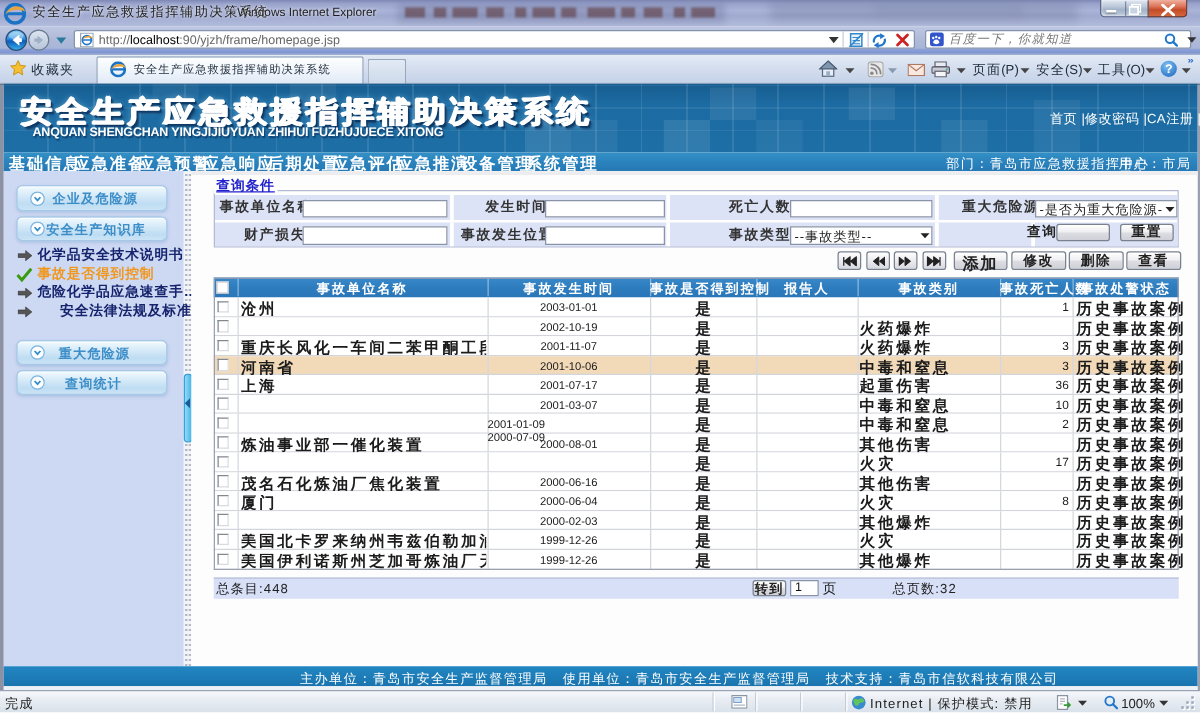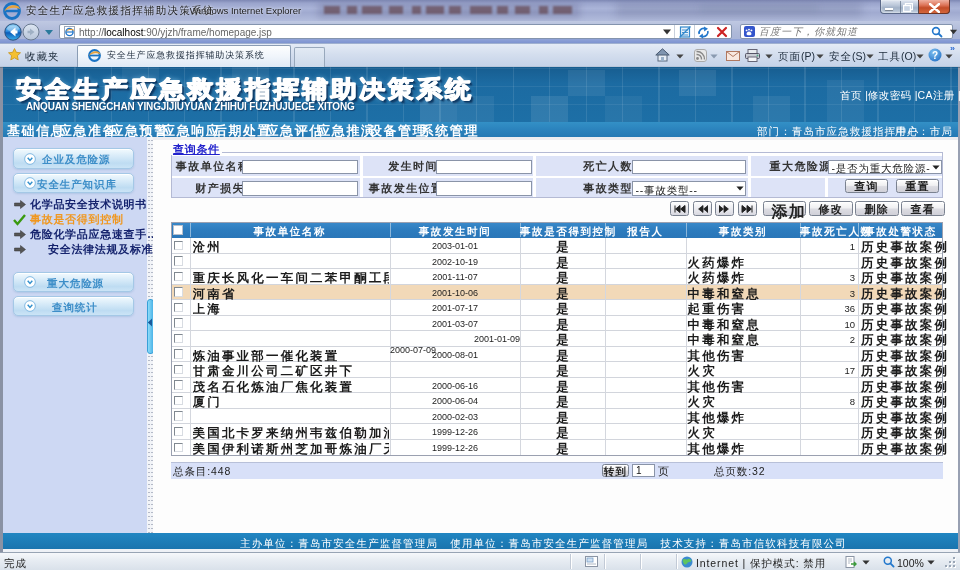--- a/index.html
+++ b/index.html
@@ -290,41 +290,41 @@
 <div class="abs" style="left:831.5px;top:163.0px;font-size:10.5px;letter-spacing:0.8px;color:#222;font-weight:normal;line-height:1;">-是否为重大危险源-</div>
 <svg class="abs" style="left:931.5px;top:164.5px" width="8" height="5" viewBox="0 0 10 6">
       <path d="M0.5 0.5 L5 5.5 L9.5 0.5 Z" fill="#222"></path>
     </svg>
 <div class="abs" style="left:631.5px;top:181px;width:114.5px;height:14.5px;background:#fff;border:1px solid #8a94a8"></div>
 <div class="abs" style="left:635.5px;top:184.5px;font-size:10.5px;letter-spacing:0.8px;color:#222;font-weight:normal;line-height:1;">--事故类型--</div>
 <svg class="abs" style="left:736.0px;top:186px" width="8" height="5" viewBox="0 0 10 6">
       <path d="M0.5 0.5 L5 5.5 L9.5 0.5 Z" fill="#222"></path>
     </svg>
 <div class="abs" style="left:845px;top:178.5px;width:43px;height:14px;background:linear-gradient(180deg,#fefefe 0%,#f0f0f2 45%,#dcdce2 55%,#d0d0d8 100%);border:1px solid #7a8290;border-radius:2.5px;box-shadow:inset 0 1px 0 #fff"></div>
-<div class="abs cjk" style="left:845px;top:181.375px;width:43px;text-align:center;font-size:11px;letter-spacing:1.2px;color:#222;font-weight:bold;line-height:1">查询</div>
+<div class="abs cjk" style="left:803px;top:181.375px;width:43px;text-align:right;font-size:11px;letter-spacing:1.2px;color:#222;font-weight:bold;line-height:1">查询</div>
 <div class="abs" style="left:896px;top:178.5px;width:43px;height:14px;background:linear-gradient(180deg,#fefefe 0%,#f0f0f2 45%,#dcdce2 55%,#d0d0d8 100%);border:1px solid #7a8290;border-radius:2.5px;box-shadow:inset 0 1px 0 #fff"></div>
 <div class="abs cjk" style="left:896px;top:181.375px;width:43px;text-align:center;font-size:11px;letter-spacing:1.2px;color:#222;font-weight:bold;line-height:1">重置</div>
 <div class="abs" style="left:670px;top:201px;width:19px;height:14.5px;background:linear-gradient(180deg,#fefefe 0%,#ececf0 50%,#d8d8e0 100%);border:1px solid #7a8290;border-radius:2.5px"></div>
 <svg class="abs" style="left:673.5px;top:204.5px" width="12" height="8" viewBox="0 0 12 8">
       <path d="M1 0.5 L1 7.5 M1.6 4 L6 0.5 L6 7.5 Z M6.6 4 L11 0.5 L11 7.5 Z" fill="#222" stroke="#222" stroke-width="1"></path>
     </svg>
 <div class="abs" style="left:692.5px;top:201px;width:19px;height:14.5px;background:linear-gradient(180deg,#fefefe 0%,#ececf0 50%,#d8d8e0 100%);border:1px solid #7a8290;border-radius:2.5px"></div>
 <svg class="abs" style="left:696.0px;top:204.5px" width="12" height="8" viewBox="0 0 12 8">
       <path d="M2.6 4 L7 0.5 L7 7.5 Z M7.6 4 L12 0.5 L12 7.5 Z" fill="#222" stroke="#222" stroke-width="0.8"></path>
     </svg>
 <div class="abs" style="left:715px;top:201px;width:19px;height:14.5px;background:linear-gradient(180deg,#fefefe 0%,#ececf0 50%,#d8d8e0 100%);border:1px solid #7a8290;border-radius:2.5px"></div>
 <svg class="abs" style="left:718.5px;top:204.5px" width="12" height="8" viewBox="0 0 12 8">
       <path d="M9.4 4 L5 0.5 L5 7.5 Z M4.4 4 L0 0.5 L0 7.5 Z" fill="#222" stroke="#222" stroke-width="0.8"></path>
     </svg>
 <div class="abs" style="left:737.5px;top:201px;width:19px;height:14.5px;background:linear-gradient(180deg,#fefefe 0%,#ececf0 50%,#d8d8e0 100%);border:1px solid #7a8290;border-radius:2.5px"></div>
 <svg class="abs" style="left:741.0px;top:204.5px" width="12" height="8" viewBox="0 0 12 8">
       <path d="M11 0.5 L11 7.5 M10.4 4 L6 0.5 L6 7.5 Z M5.4 4 L1 0.5 L1 7.5 Z" fill="#222" stroke="#222" stroke-width="1"></path>
     </svg>
 <div class="abs" style="left:762.5px;top:201px;width:43.5px;height:14.5px;background:linear-gradient(180deg,#fefefe 0%,#f0f0f2 45%,#dcdce2 55%,#d0d0d8 100%);border:1px solid #7a8290;border-radius:2.5px;box-shadow:inset 0 1px 0 #fff"></div>
-<div class="abs cjk" style="left:762.5px;top:204.125px;width:43.5px;text-align:right;font-size:16px;letter-spacing:1.2px;color:#222;font-weight:bold;line-height:1">添加</div>
+<div class="abs cjk" style="left:762.5px;top:204.125px;width:43.5px;text-align:center;font-size:13px;letter-spacing:1.2px;color:#222;font-weight:bold;line-height:1">添加</div>
 <div class="abs" style="left:809px;top:201px;width:43.5px;height:14.5px;background:linear-gradient(180deg,#fefefe 0%,#f0f0f2 45%,#dcdce2 55%,#d0d0d8 100%);border:1px solid #7a8290;border-radius:2.5px;box-shadow:inset 0 1px 0 #fff"></div>
 <div class="abs cjk" style="left:809px;top:204.125px;width:43.5px;text-align:center;font-size:11px;letter-spacing:1.2px;color:#222;font-weight:bold;line-height:1">修改</div>
 <div class="abs" style="left:855px;top:201px;width:43.5px;height:14.5px;background:linear-gradient(180deg,#fefefe 0%,#f0f0f2 45%,#dcdce2 55%,#d0d0d8 100%);border:1px solid #7a8290;border-radius:2.5px;box-shadow:inset 0 1px 0 #fff"></div>
 <div class="abs cjk" style="left:855px;top:204.125px;width:43.5px;text-align:center;font-size:11px;letter-spacing:1.2px;color:#222;font-weight:bold;line-height:1">删除</div>
 <div class="abs" style="left:901px;top:201px;width:43.5px;height:14.5px;background:linear-gradient(180deg,#fefefe 0%,#f0f0f2 45%,#dcdce2 55%,#d0d0d8 100%);border:1px solid #7a8290;border-radius:2.5px;box-shadow:inset 0 1px 0 #fff"></div>
 <div class="abs cjk" style="left:901px;top:204.125px;width:43.5px;text-align:center;font-size:11px;letter-spacing:1.2px;color:#222;font-weight:bold;line-height:1">查看</div>
 <div class="abs" style="left:171px;top:222px;width:772px;height:16px;background:linear-gradient(180deg,#3a8aca 0%,#2d7cbe 50%,#2a76b8 100%)"></div>
 <div class="abs cjk" style="left:189.5px;top:226px;width:200.5px;text-align:center;font-size:10.5px;letter-spacing:1.6px;color:#fff;font-weight:bold;line-height:1">事故单位名称</div>
 <div class="abs cjk" style="left:390px;top:226px;width:130px;text-align:center;font-size:10.5px;letter-spacing:1.6px;color:#fff;font-weight:bold;line-height:1">事故发生时间</div>
 <div class="abs cjk" style="left:520px;top:226px;width:85px;text-align:center;font-size:10.5px;letter-spacing:1.6px;color:#fff;font-weight:bold;line-height:1">事故是否得到控制</div>
@@ -436,21 +436,21 @@
 <div class="abs" style="left:861px;top:318.70000000000005px;font-size:12.5px;letter-spacing:2.2px;color:#1c1c1c;font-weight:bold;line-height:1;">历史事故案例</div>
 <div class="abs" style="left:171px;top:331.24000000000007px;width:772px;height:15.54px;background:#fff;border-bottom:1px solid #d2d5dc"></div>
 <div class="abs" style="left:189.5px;top:331.24000000000007px;width:1px;height:15.54px;background:#d4d7de"></div>
 <div class="abs" style="left:390px;top:331.24000000000007px;width:1px;height:15.54px;background:#d4d7de"></div>
 <div class="abs" style="left:520px;top:331.24000000000007px;width:1px;height:15.54px;background:#d4d7de"></div>
 <div class="abs" style="left:605px;top:331.24000000000007px;width:1px;height:15.54px;background:#d4d7de"></div>
 <div class="abs" style="left:686px;top:331.24000000000007px;width:1px;height:15.54px;background:#d4d7de"></div>
 <div class="abs" style="left:800px;top:331.24000000000007px;width:1px;height:15.54px;background:#d4d7de"></div>
 <div class="abs" style="left:858px;top:331.24000000000007px;width:1px;height:15.54px;background:#d4d7de"></div>
 <div class="abs" style="left:173.5px;top:333.74000000000007px;width:9.5px;height:9.5px;background:#fff;border-top:1.5px solid #808890;border-left:1.5px solid #808890;border-right:1px solid #d8dce2;border-bottom:1px solid #d8dce2"></div>
-<div class="abs" style="left:390px;top:335.24000000000007px;width:130px;text-align:right;font-size:9px;color:#1c1c1c;line-height:1">2001-01-09</div>
+<div class="abs" style="left:390px;top:335.24000000000007px;width:130px;text-align:left;font-size:9px;color:#1c1c1c;line-height:1">2001-01-09</div>
 <div class="abs cjk" style="left:520px;top:334.24000000000007px;width:85px;text-align:center;font-size:12.5px;color:#1c1c1c;line-height:1;font-weight:bold">是</div>
 <div class="abs" style="left:687.5px;top:334.24000000000007px;font-size:12.5px;letter-spacing:2.2px;color:#1c1c1c;font-weight:bold;line-height:1;">中毒和窒息</div>
 <div class="abs" style="left:800px;top:335.24000000000007px;width:55px;text-align:right;font-size:9.5px;color:#1c1c1c;line-height:1">2</div>
 <div class="abs" style="left:861px;top:334.24000000000007px;font-size:12.5px;letter-spacing:2.2px;color:#1c1c1c;font-weight:bold;line-height:1;">历史事故案例</div>
 <div class="abs" style="left:171px;top:346.7800000000001px;width:772px;height:15.54px;background:#fff;border-bottom:1px solid #d2d5dc"></div>
 <div class="abs" style="left:189.5px;top:346.7800000000001px;width:1px;height:15.54px;background:#d4d7de"></div>
 <div class="abs" style="left:390px;top:346.7800000000001px;width:1px;height:15.54px;background:#d4d7de"></div>
 <div class="abs" style="left:520px;top:346.7800000000001px;width:1px;height:15.54px;background:#d4d7de"></div>
 <div class="abs" style="left:605px;top:346.7800000000001px;width:1px;height:15.54px;background:#d4d7de"></div>
 <div class="abs" style="left:686px;top:346.7800000000001px;width:1px;height:15.54px;background:#d4d7de"></div>
@@ -466,23 +466,20 @@
 <div class="abs" style="left:861px;top:349.7800000000001px;font-size:12.5px;letter-spacing:2.2px;color:#1c1c1c;font-weight:bold;line-height:1;">历史事故案例</div>
 <div class="abs" style="left:171px;top:362.3200000000001px;width:772px;height:15.54px;background:#fff;border-bottom:1px solid #d2d5dc"></div>
 <div class="abs" style="left:189.5px;top:362.3200000000001px;width:1px;height:15.54px;background:#d4d7de"></div>
 <div class="abs" style="left:390px;top:362.3200000000001px;width:1px;height:15.54px;background:#d4d7de"></div>
 <div class="abs" style="left:520px;top:362.3200000000001px;width:1px;height:15.54px;background:#d4d7de"></div>
 <div class="abs" style="left:605px;top:362.3200000000001px;width:1px;height:15.54px;background:#d4d7de"></div>
 <div class="abs" style="left:686px;top:362.3200000000001px;width:1px;height:15.54px;background:#d4d7de"></div>
 <div class="abs" style="left:800px;top:362.3200000000001px;width:1px;height:15.54px;background:#d4d7de"></div>
 <div class="abs" style="left:858px;top:362.3200000000001px;width:1px;height:15.54px;background:#d4d7de"></div>
 <div class="abs" style="left:173.5px;top:364.8200000000001px;width:9.5px;height:9.5px;background:#fff;border-top:1.5px solid #808890;border-left:1.5px solid #808890;border-right:1px solid #d8dce2;border-bottom:1px solid #d8dce2"></div>
-<div class="abs" style="left:192.5px;top:365.3200000000001px;width:196px;height:12px;overflow:hidden">
-      <span class="cjk" style="font-size:12.5px;letter-spacing:2.2px;color:#1c1c1c;line-height:1;position:absolute;font-weight:bold">甘肃金川公司二矿区井下</span>
-    </div>
 <div class="abs" style="left:390px;top:346px;width:130px;text-align:left;font-size:9px;color:#1c1c1c;line-height:1">2000-07-09</div>
 <div class="abs cjk" style="left:520px;top:365.3200000000001px;width:85px;text-align:center;font-size:12.5px;color:#1c1c1c;line-height:1;font-weight:bold">是</div>
 <div class="abs" style="left:687.5px;top:365.3200000000001px;font-size:12.5px;letter-spacing:2.2px;color:#1c1c1c;font-weight:bold;line-height:1;">火灾</div>
 <div class="abs" style="left:800px;top:366.3200000000001px;width:55px;text-align:right;font-size:9.5px;color:#1c1c1c;line-height:1">17</div>
 <div class="abs" style="left:861px;top:365.3200000000001px;font-size:12.5px;letter-spacing:2.2px;color:#1c1c1c;font-weight:bold;line-height:1;">历史事故案例</div>
 <div class="abs" style="left:171px;top:377.8600000000001px;width:772px;height:15.54px;background:#fff;border-bottom:1px solid #d2d5dc"></div>
 <div class="abs" style="left:189.5px;top:377.8600000000001px;width:1px;height:15.54px;background:#d4d7de"></div>
 <div class="abs" style="left:390px;top:377.8600000000001px;width:1px;height:15.54px;background:#d4d7de"></div>
 <div class="abs" style="left:520px;top:377.8600000000001px;width:1px;height:15.54px;background:#d4d7de"></div>
 <div class="abs" style="left:605px;top:377.8600000000001px;width:1px;height:15.54px;background:#d4d7de"></div>

